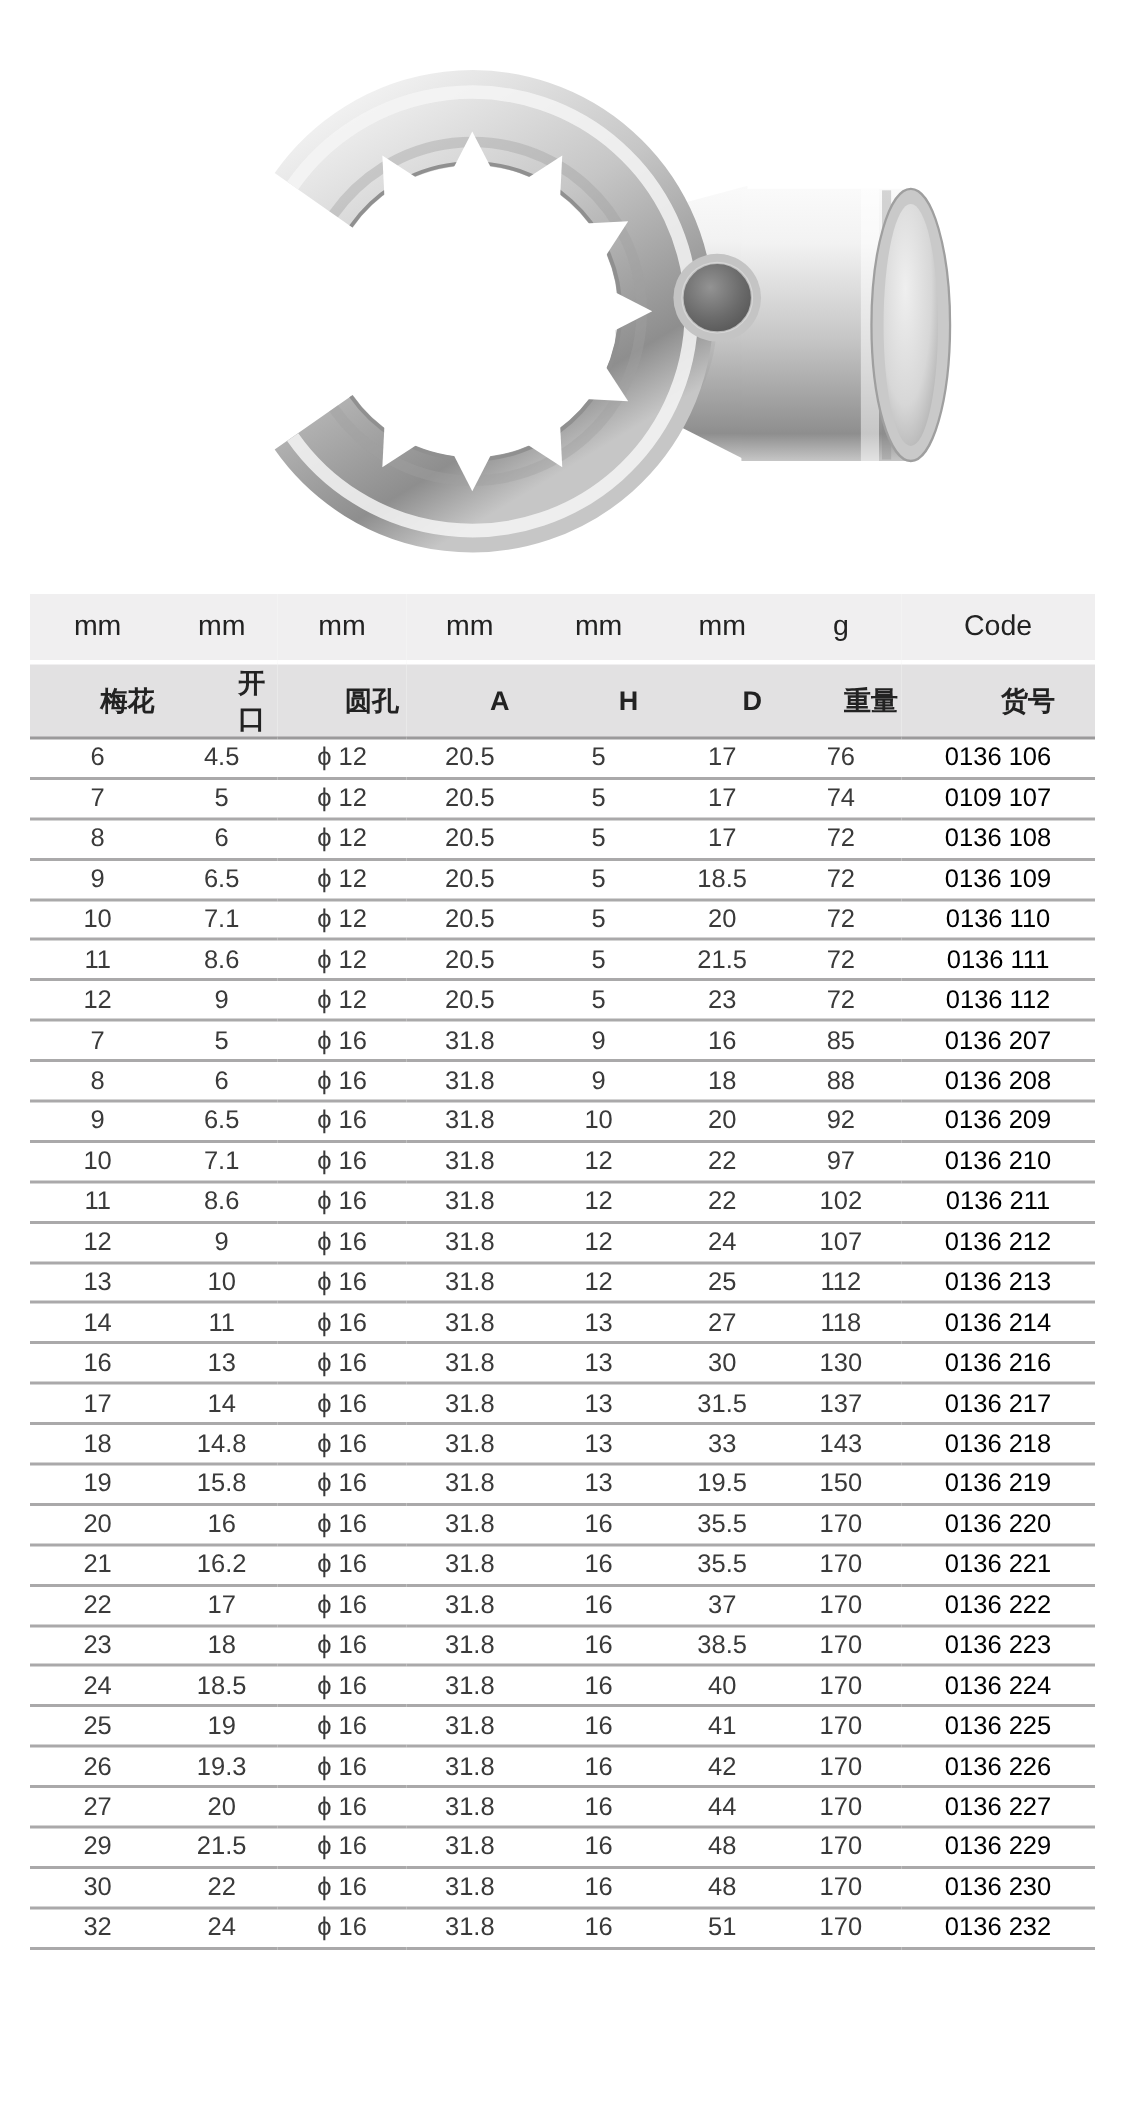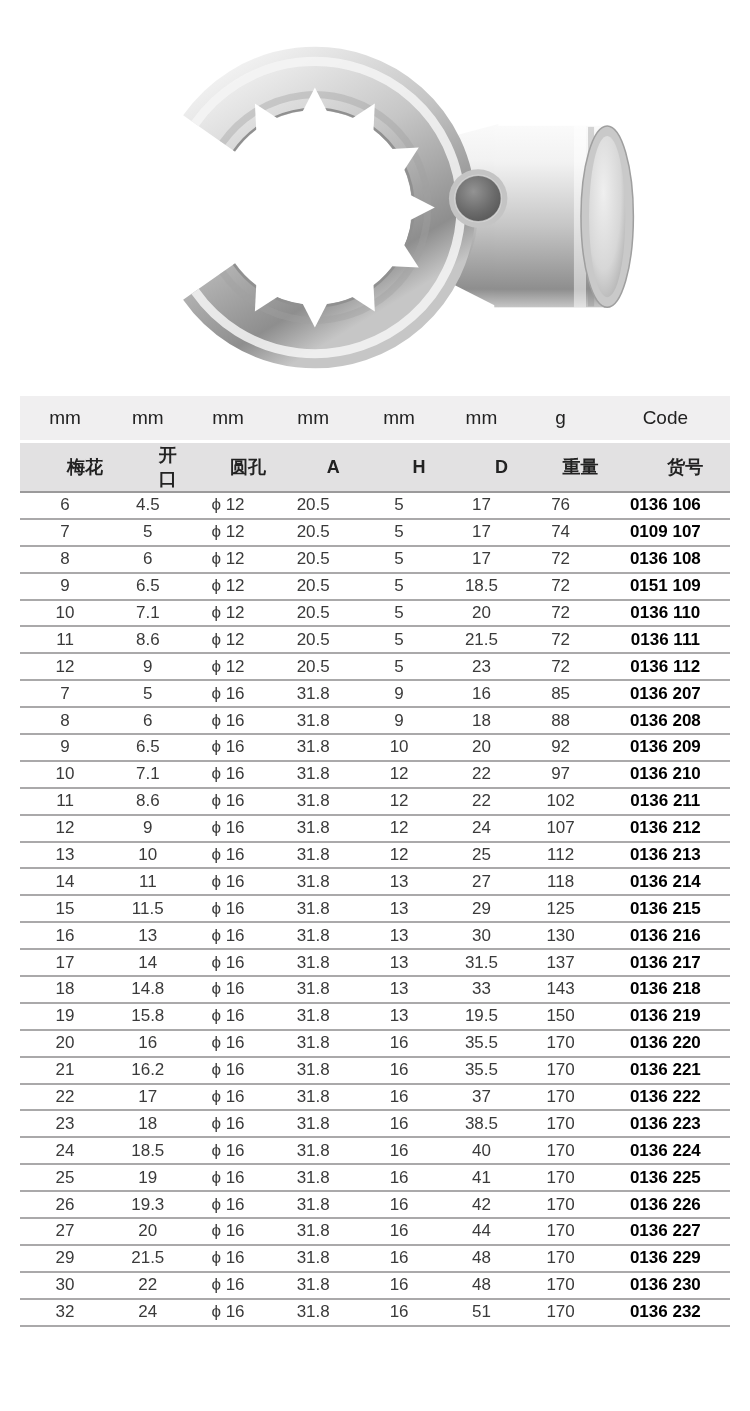--- a/index.html
+++ b/index.html
@@ -48,21 +48,21 @@
     padding-left:40px;
   }
   tbody td{
     height:24.9px;padding:0;text-align:center;vertical-align:middle;
     font-size:17px;color:var(--data-text);
     border-top:2px solid var(--row-separator);
     white-space:nowrap;overflow:hidden;
   }
   tbody tr:first-child td{border-top-color:#9b9a9b;}
   tbody tr:last-child td{border-bottom:2px solid var(--row-separator);}
-  tbody td.code{font-weight:700;color:var(--code-text);}
+  tbody td.code{font-weight:400;color:var(--code-text);}
 </style>
 </head>
 <body>
 
 <div class="hero">
   <svg id="wrench-svg" width="525" height="379" viewBox="0 0 520 376" aria-hidden="true">
     <defs>
       <linearGradient id="gMetal" x1="0" y1="0" x2="0.55" y2="1">
         <stop offset="0" class="stopA"></stop>
         <stop offset="0.45" class="stopB"></stop>
@@ -190,21 +190,21 @@
     <td class="code">0136 108</td>
   </tr>
       <tr>
     <td>9</td>
     <td>6.5</td>
     <td>ϕ 12</td>
     <td>20.5</td>
     <td>5</td>
     <td>18.5</td>
     <td>72</td>
-    <td class="code">0151 109</td>
+    <td class="code">0136 109</td>
   </tr>
       <tr>
     <td>10</td>
     <td>7.1</td>
     <td>ϕ 12</td>
     <td>20.5</td>
     <td>5</td>
     <td>20</td>
     <td>72</td>
     <td class="code">0136 110</td>
@@ -303,30 +303,20 @@
     <td>14</td>
     <td>11</td>
     <td>ϕ 16</td>
     <td>31.8</td>
     <td>13</td>
     <td>27</td>
     <td>118</td>
     <td class="code">0136 214</td>
   </tr>
       <tr>
-    <td>15</td>
-    <td>11.5</td>
-    <td>ϕ 16</td>
-    <td>31.8</td>
-    <td>13</td>
-    <td>29</td>
-    <td>125</td>
-    <td class="code">0136 215</td>
-  </tr>
-      <tr>
     <td>16</td>
     <td>13</td>
     <td>ϕ 16</td>
     <td>31.8</td>
     <td>13</td>
     <td>30</td>
     <td>130</td>
     <td class="code">0136 216</td>
   </tr>
       <tr>

